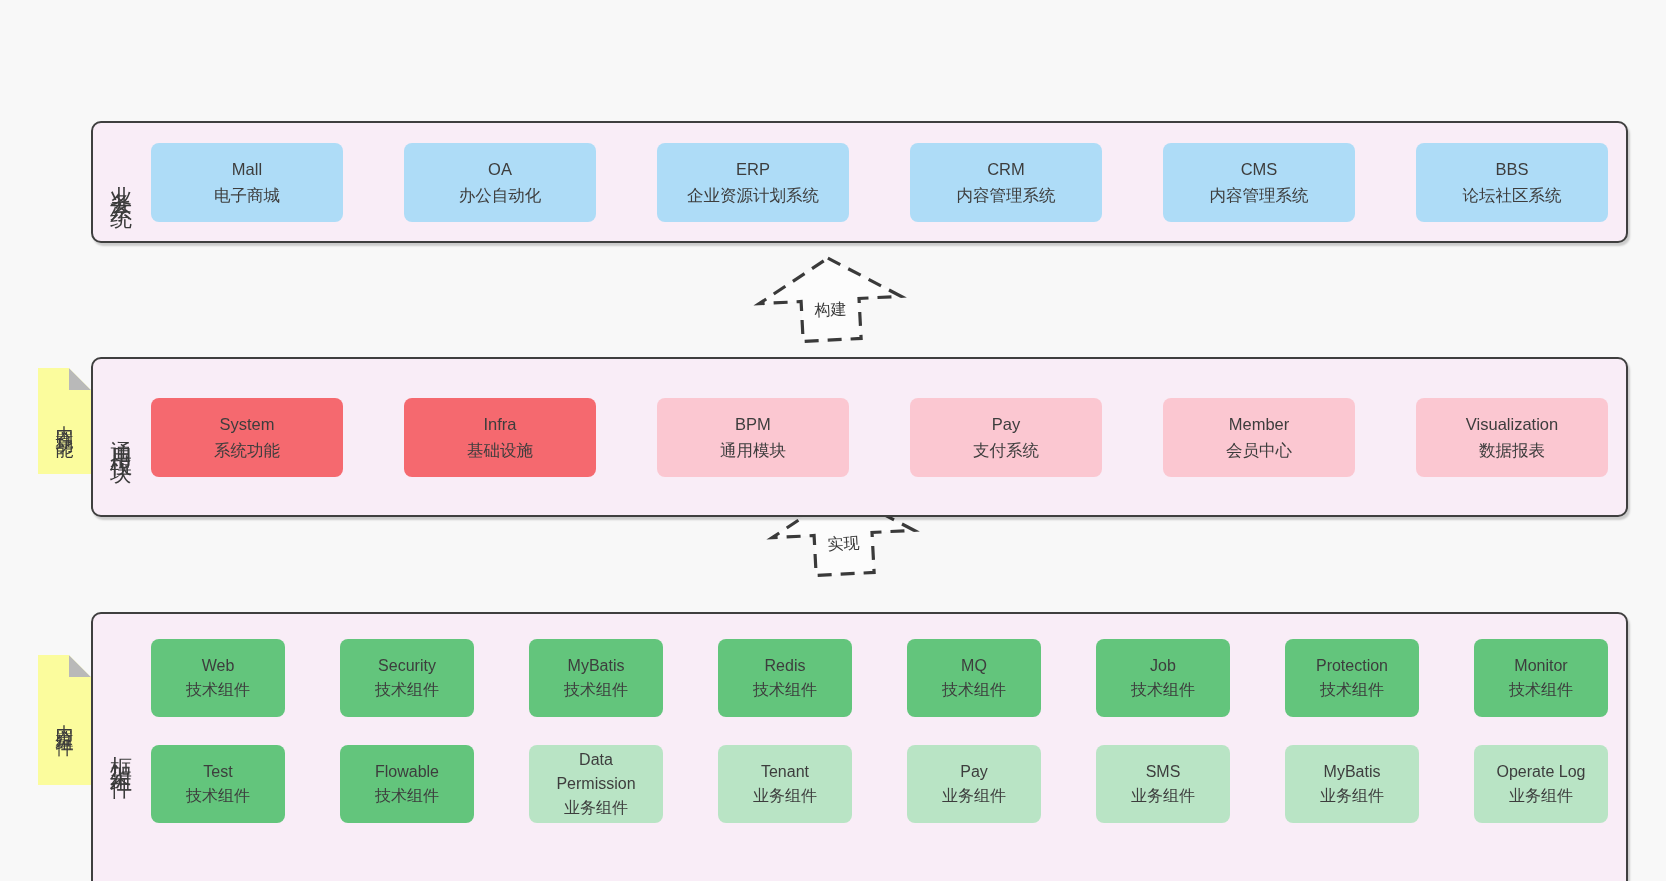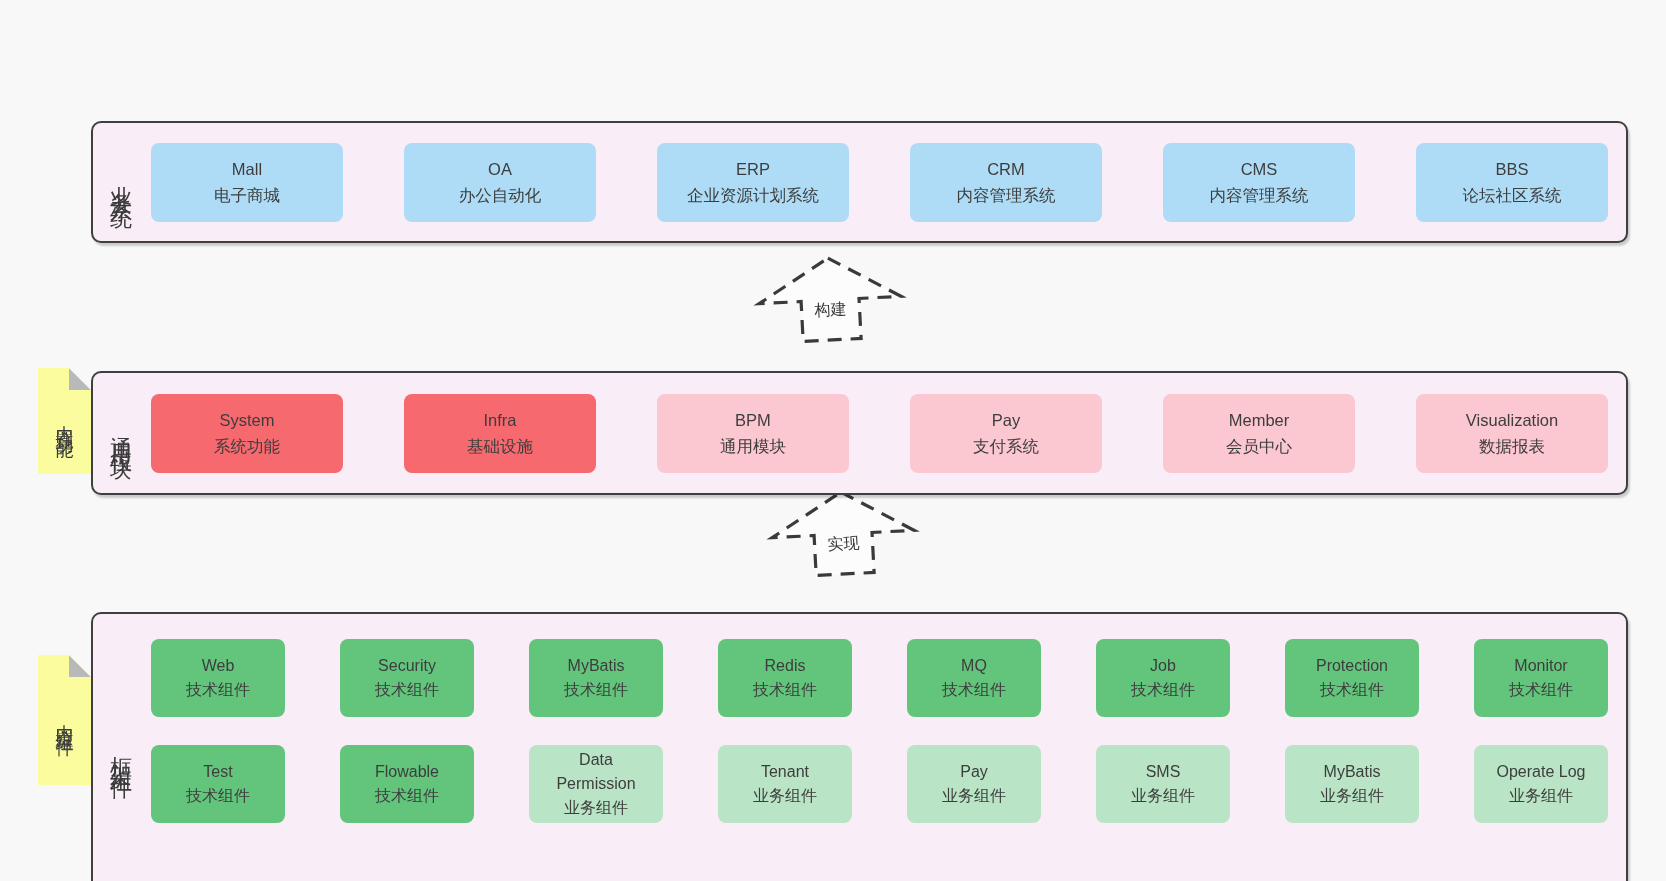--- a/index.html
+++ b/index.html
@@ -13,21 +13,21 @@
   }
   .band {
     position:absolute; left:91px; width:1537px;
     background:var(--band-bg,#f9edf7);
     border:2px solid var(--band-border,#3f3f3f);
     border-radius:10px;
     box-shadow:2px 3px 2px rgba(0,0,0,0.18);
     z-index:1;
   }
   .band-top    { top:121px; height:122px; }
-  .band-mid    { top:371px; height:124px;padding-left:44px; }
+  .band-mid    { top:357px; height:160px;padding-left:44px; }
   .band-bottom { top:612px; height:282px; }
 
   .band-label {
     position:absolute; left:13px; top:50%;
     transform:translateY(-50%);
     writing-mode:vertical-rl; text-orientation:upright;
     font-size:22px; letter-spacing:7px; color:#3a3a3a;
     white-space:nowrap;
   }
 

